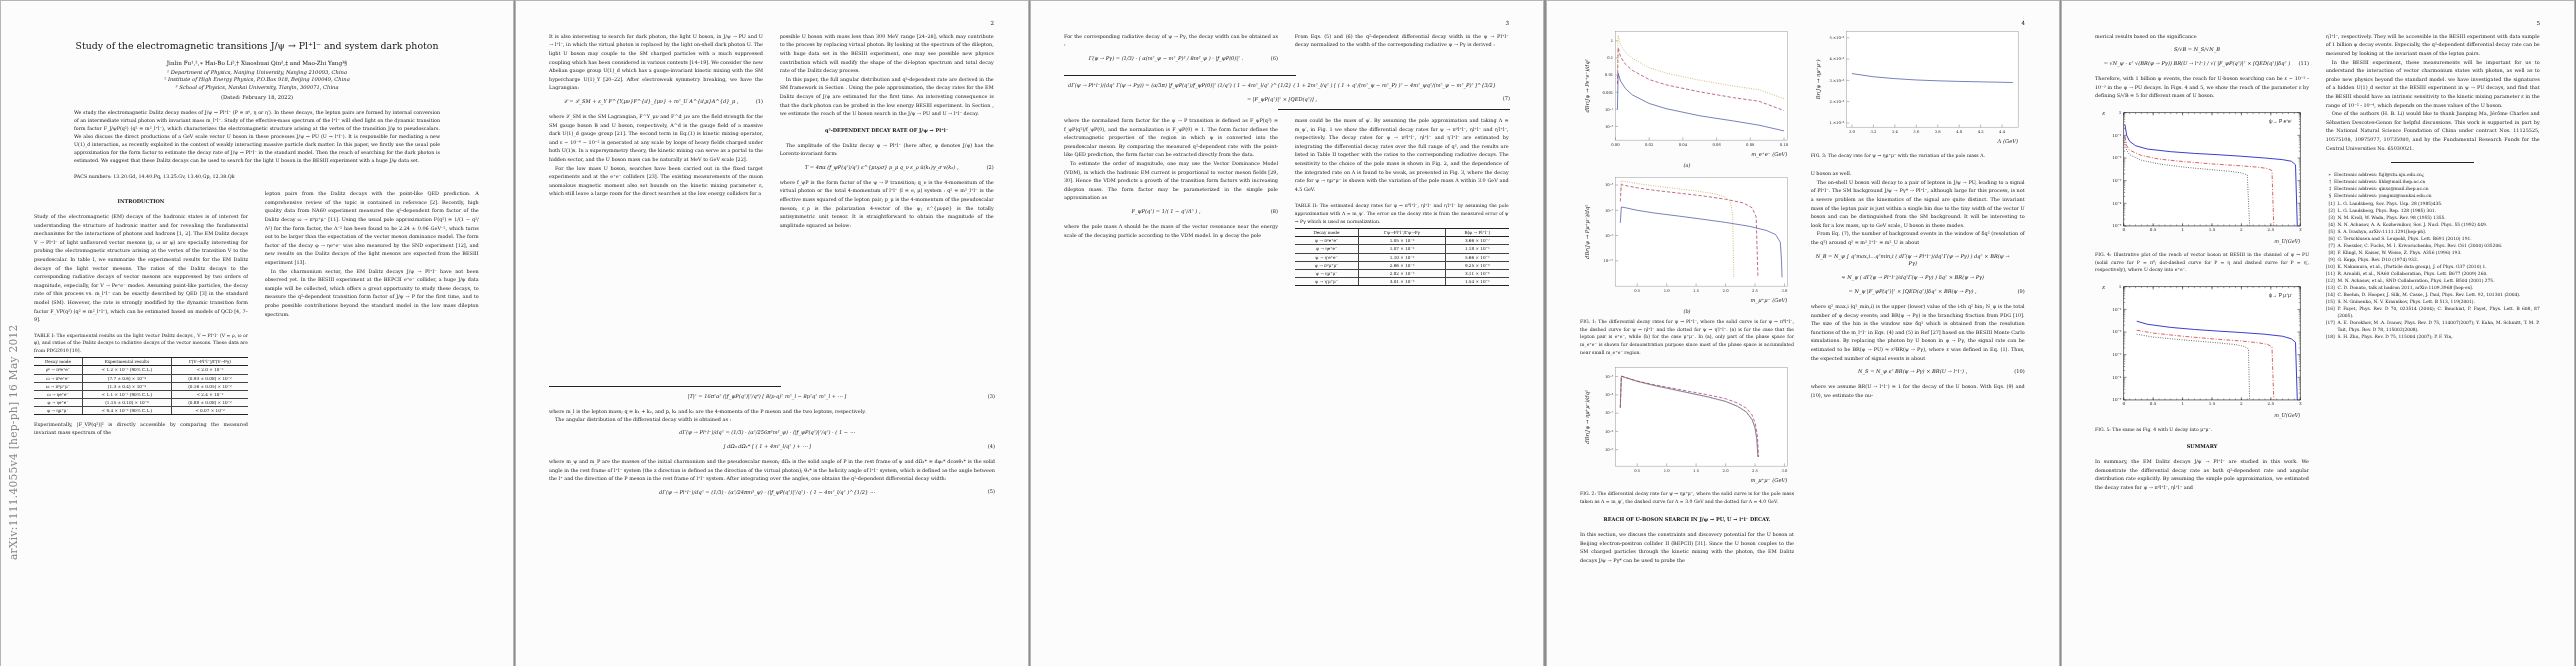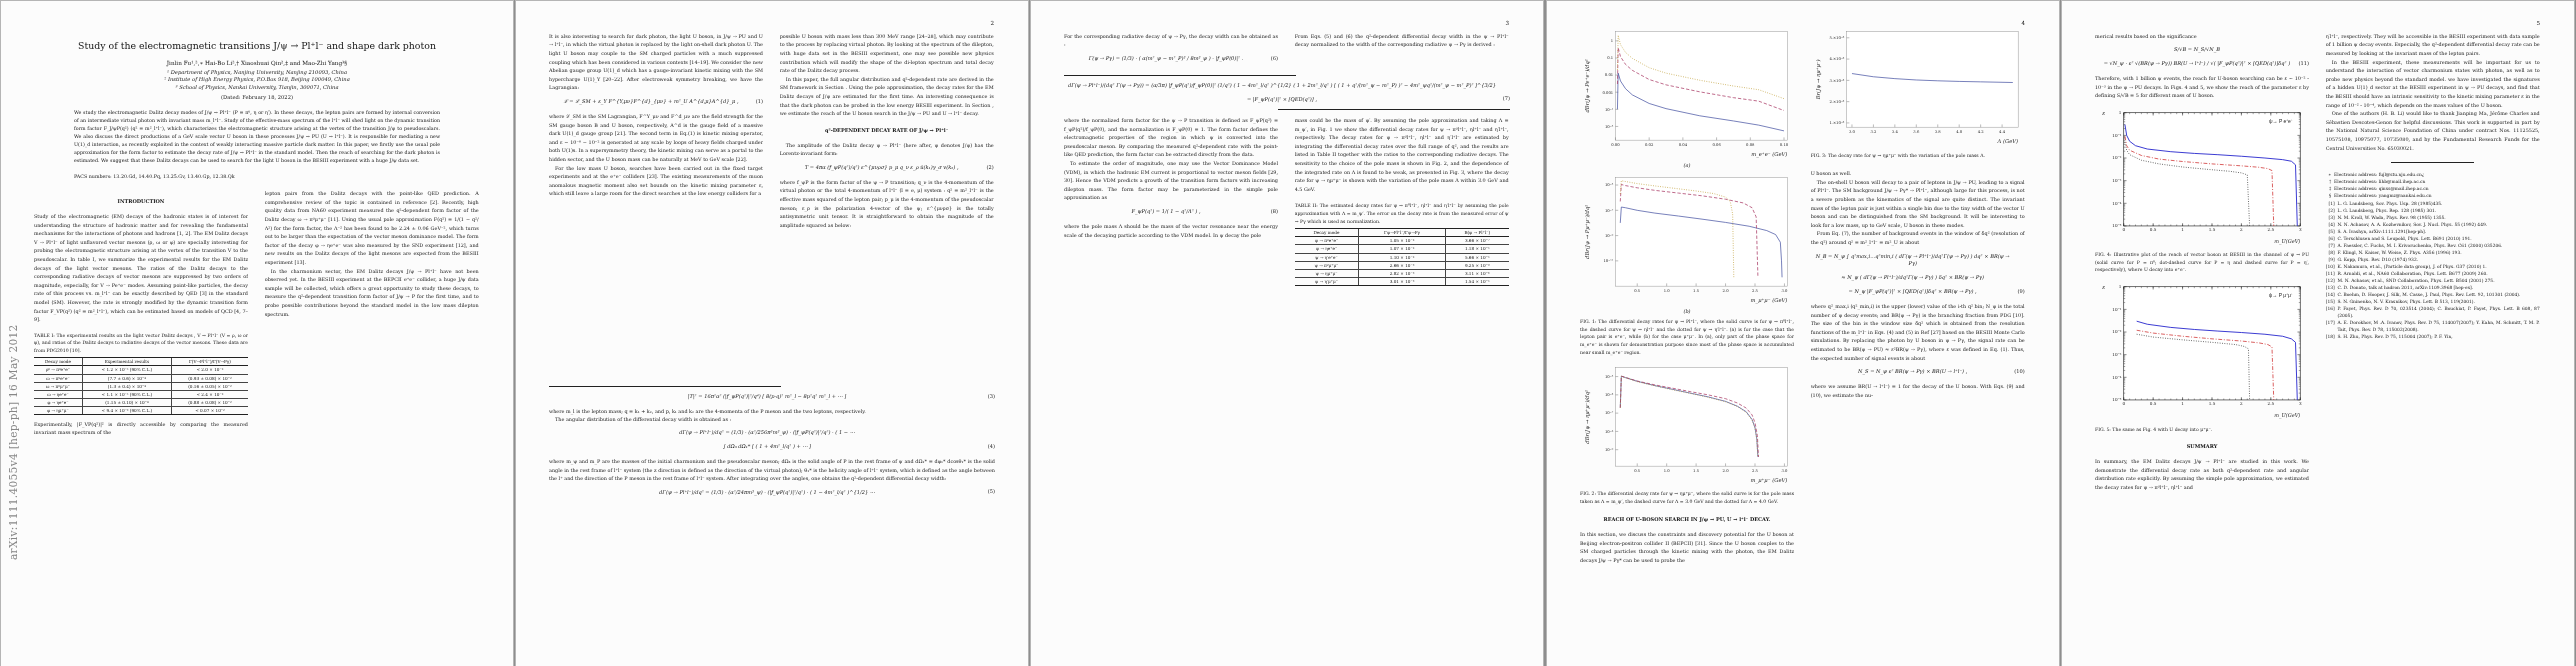--- a/index.html
+++ b/index.html
@@ -47,21 +47,21 @@
   .fnsep{border-top:0.7px solid #222;width:83px;margin:10px auto 7.8px}
 </style>
 </head>
 <body>
 
 <div class="stage">
 
   <div class="page" id="pg1" style="left:0">
     <div class="stamp">arXiv:1111.4055v4 [hep-ph] 16 May 2012</div>
     <div class="content">
-      <div class="title">Study of the electromagnetic transitions J/ψ → Pl⁺l⁻ and shape dark photon</div>
+      <div class="title">Study of the electromagnetic transitions J/ψ → Pl⁺l⁻ and system dark photon</div>
       <div class="authors">Jinlin Fu¹,²,∗ Hai-Bo Li²,† Xiaoshuai Qin²,‡ and Mao-Zhi Yang³§</div>
       <div class="affil">¹ Department of Physics, Nanjing University, Nanjing 210093, China</div>
       <div class="affil">² Institute of High Energy Physics, P.O.Box 918, Beijing 100049, China</div>
       <div class="affil">³ School of Physics, Nankai University, Tianjin, 300071, China</div>
       <div class="dated">(Dated: February 18, 2022)</div>
       <div class="abstract">We study the electromagnetic Dalitz decay modes of J/ψ → Pl⁺l⁻ (P = π⁰, η or η′). In these decays, the lepton pairs are formed by internal conversion of an intermediate virtual photon with invariant mass m_l⁺l⁻. Study of the effective-mass spectrum of the l⁺l⁻ will shed light on the dynamic transition form factor F_J/ψP(q²) (q² = m²_l⁺l⁻), which characterizes the electromagnetic structure arising at the vertex of the transition J/ψ to pseudoscalars. We also discuss the direct productions of a GeV scale vector U boson in these processes J/ψ → PU (U → l⁺l⁻). It is responsible for mediating a new U(1)_d interaction, as recently exploited in the context of weakly interacting massive particle dark matter. In this paper, we firstly use the usual pole approximation for the form factor to estimate the decay rate of J/ψ → Pl⁺l⁻ in the standard model. Then the reach of searching for the dark photon is estimated. We suggest that these Dalitz decays can be used to search for the light U boson in the BESIII experiment with a huge J/ψ data set.</div>
       <div class="pacs">PACS numbers: 13.20.Gd, 14.40.Pq, 13.25.Gv, 13.40.Gp, 12.38.Qk</div>
       <div class="twocol" style="margin-top:10px">
         <div class="col">
           <div class="sech">INTRODUCTION</div>

